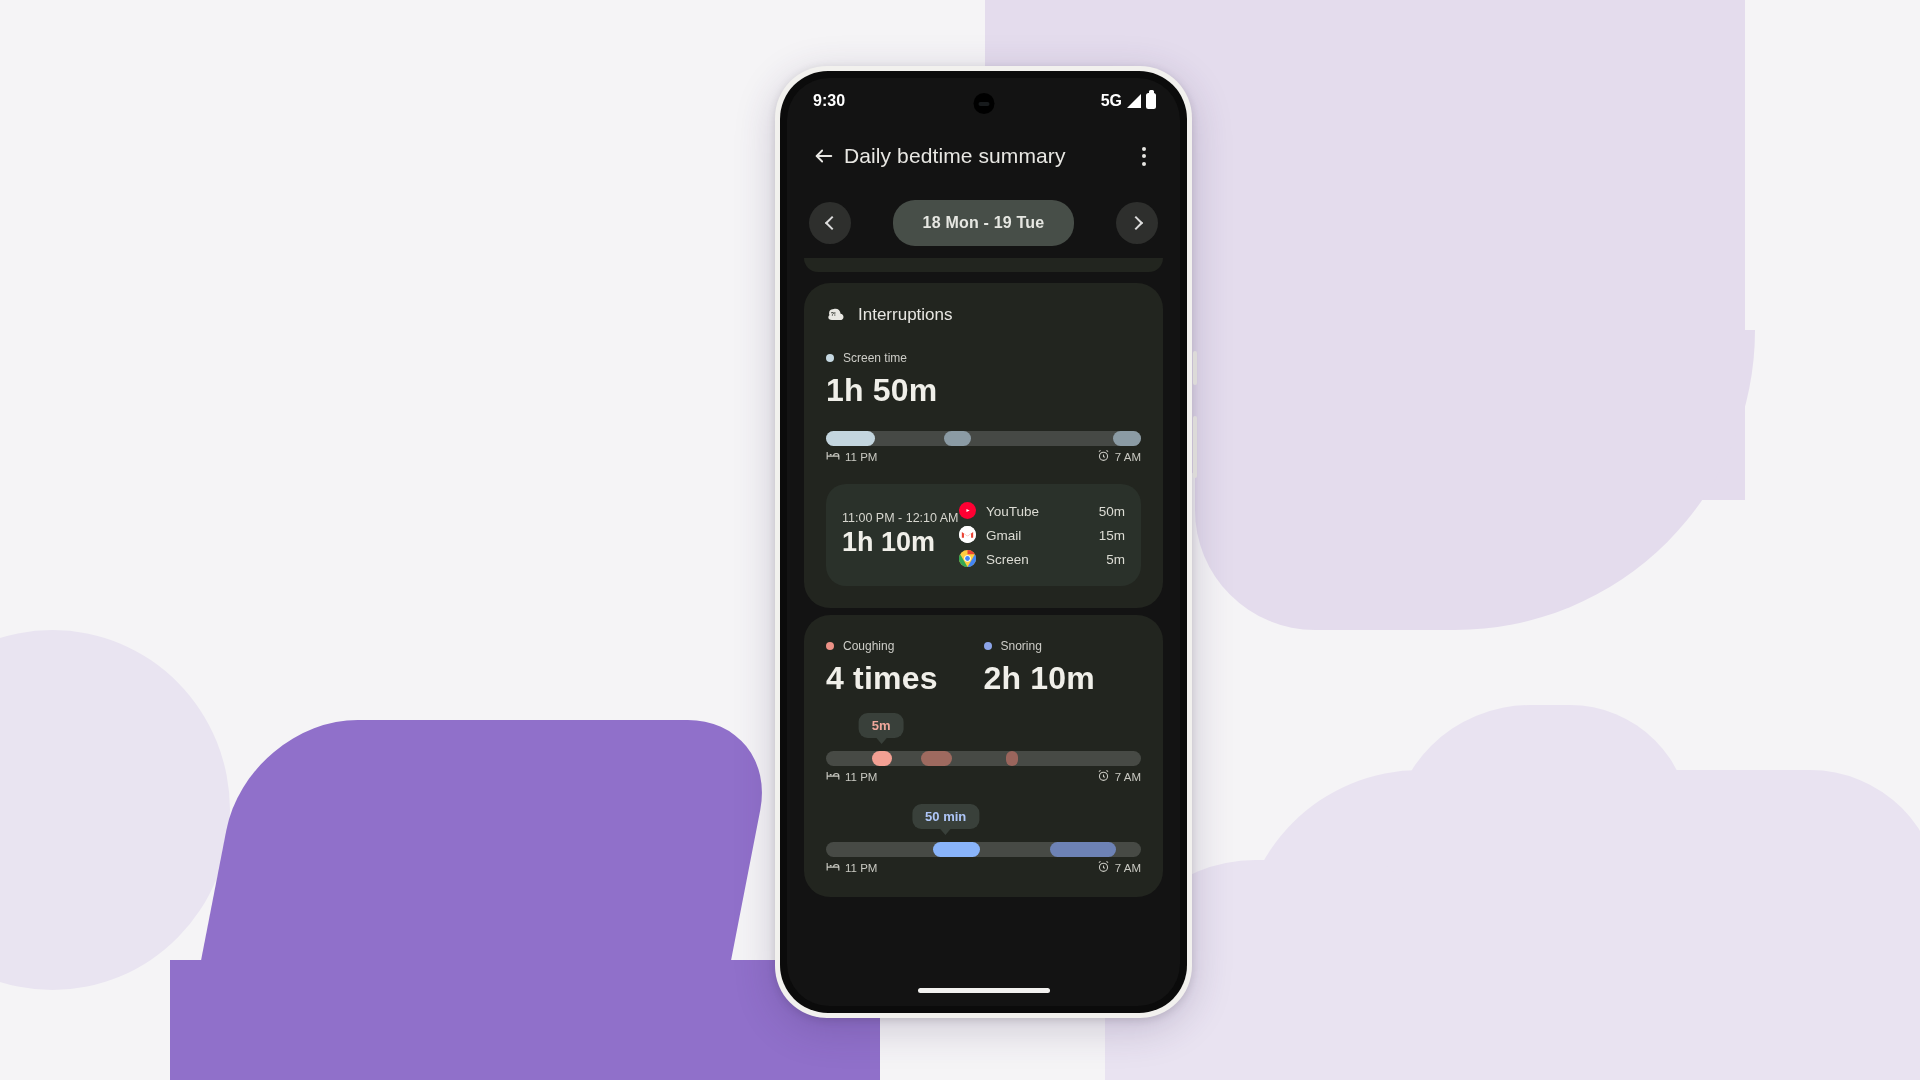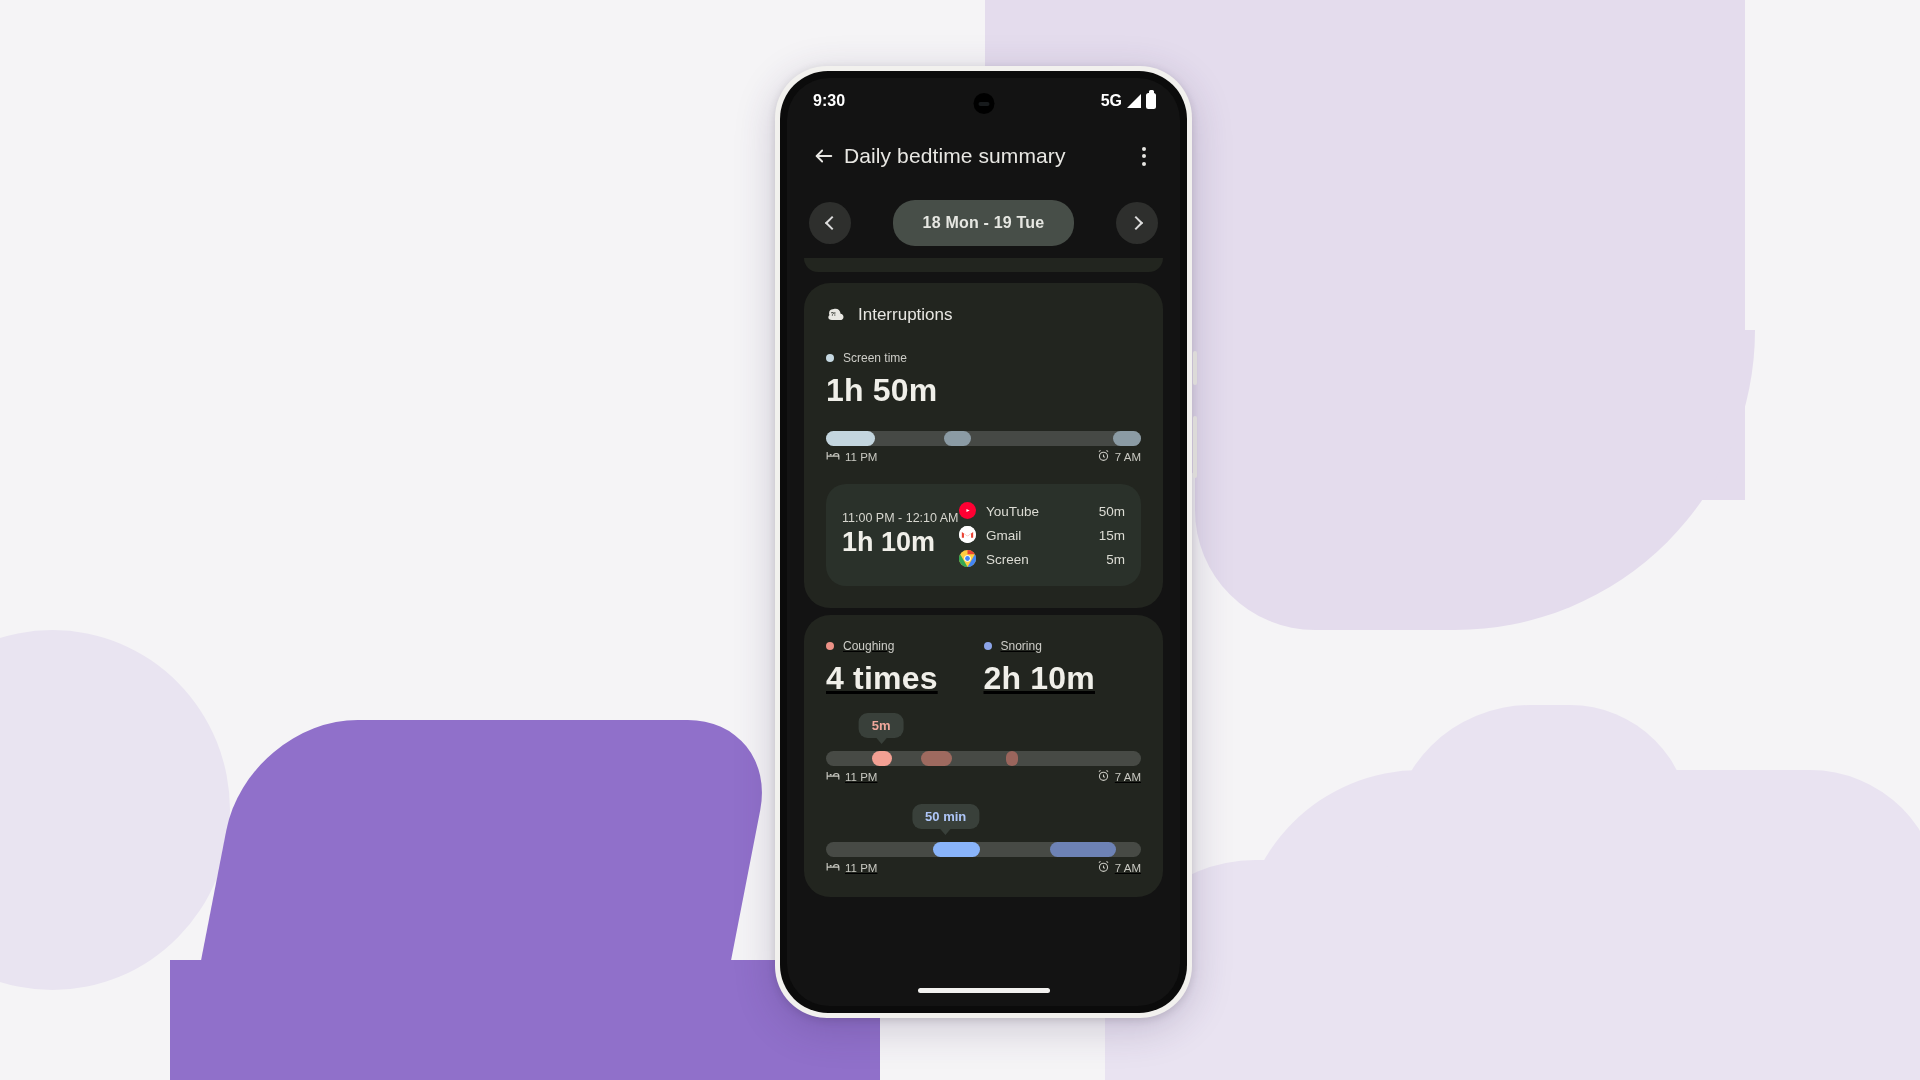--- a/index.html
+++ b/index.html
@@ -158,21 +158,21 @@
   }
   #card-peek {
     height: 14px; background: #22251f;
     border-radius: 0 0 24px 24px; margin-bottom: 11px;
   }
   .card {
     background: #22251f;
     border-radius: 26px;
     padding: 20px 22px 22px;
   }
-  .card + .card { margin-top: 7px; text-decoration: underline; }
+  .card + .card { margin-top: 7px; }
 
   
   .sec-head { display: flex; align-items: center; gap: 12px; margin-bottom: 24px; }
   .sec-title { font-size: 17px; color: #e7e6e2; }
 
   .metric-label { display: flex; align-items: center; gap: 9px; font-size: 12px; color: #cdcdc7; }
   .dot { width: 8px; height: 8px; border-radius: 50%; display:block; }
   .metric-value { font-size: 32px; font-weight: bold; color: #f0efe9; margin-top: 7px; letter-spacing: .2px; }
 
   

